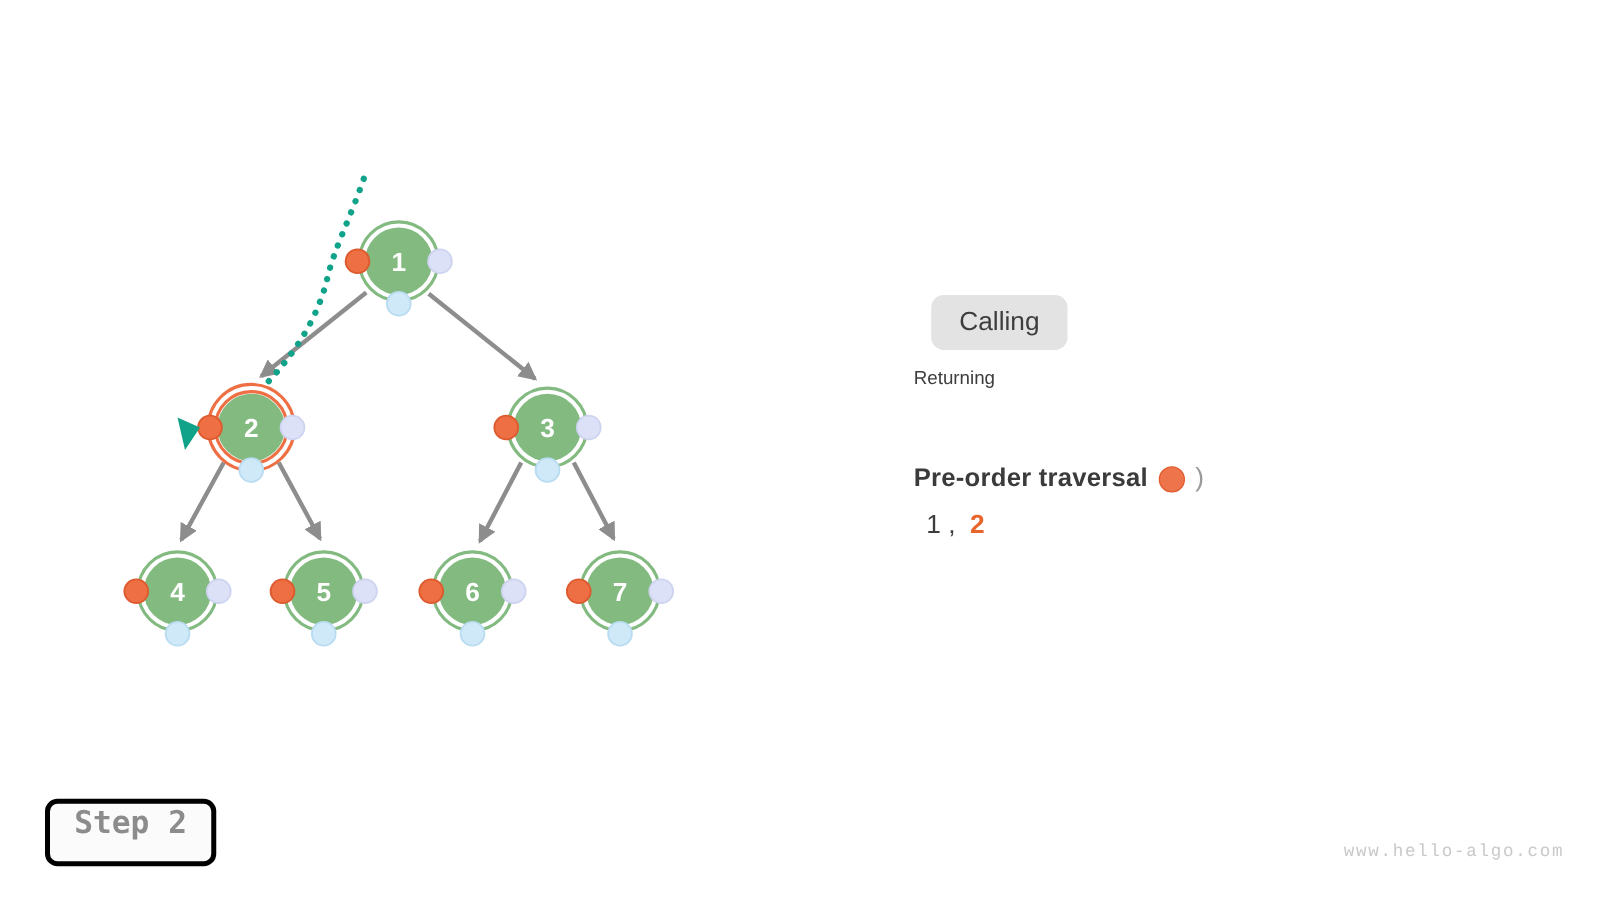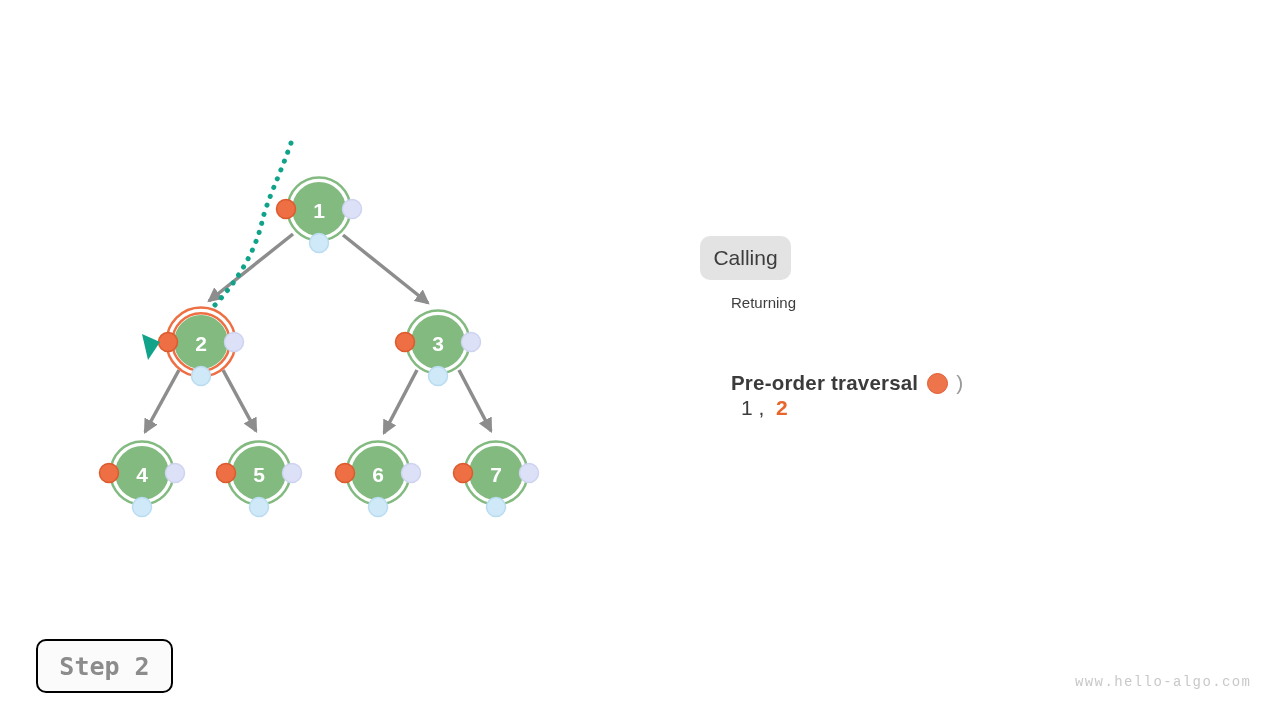--- a/index.html
+++ b/index.html
@@ -1,36 +1,36 @@
 <!DOCTYPE html>
 <html><head>
 <meta charset="utf-8">
 <style>
   html,body{margin:0;padding:0;background:#fff;}
   .stage{position:relative;width:1280px;height:720px;background:#ffffff;overflow:hidden;
          font-family:"Liberation Sans",sans-serif;}
   #tree{position:absolute;left:0;top:0;}
-  .legend-chip{position:absolute;left:700px;top:236px;width:91px;height:44px;
+  .legend-chip{position:absolute;left:745px;top:236px;width:109px;height:44px;
     background:#e3e3e3;border-radius:10px;display:flex;align-items:center;justify-content:center;
     font-size:21px;color:#3d3d3d;}
   .legend-returning{position:absolute;left:731px;top:294px;font-size:15px;color:#3d3d3d;}
   .trav-title{position:absolute;left:731px;top:366px;height:34px;display:flex;align-items:center;
     font-size:21px;white-space:pre;}
   .trav-title .bold{font-weight:bold;color:#3b3b3b;font-size:20.5px;letter-spacing:0.2px;}
   .trav-title .note{color:#9a9a9a;margin-left:15px;}
   .trav-title .close{color:#9a9a9a;margin-left:8px;}
   .access-dot{display:inline-block;width:21px;height:21px;border-radius:50%;
     background:#ee744b;border:1.5px solid #e05a2e;box-sizing:border-box;margin-left:9px;}
-  .sequence{position:absolute;left:741px;top:396px;font-size:21px;color:#3d3d3d;white-space:pre;}
+  .sequence{position:absolute;left:741px;top:408px;font-size:21px;color:#3d3d3d;white-space:pre;}
   .seq-num{color:#3d3d3d;}
   .seq-num.hl{color:#e8662c;font-weight:bold;}
   .seq-sep{color:#3d3d3d;}
   .step-box{position:absolute;left:36px;top:639px;width:137px;height:54px;box-sizing:border-box;
-    background:#fbfbfb;border:2px solid #000000;border-radius:10px;
-    display:flex;align-items:center;justify-content:center;
+    background:#fbfbfb;border:4px solid #000000;border-radius:10px;
+    display:flex;justify-content:center;
     font-family:"DejaVu Sans Mono","Liberation Mono",monospace;font-size:25px;font-weight:bold;color:#8c8c8c;}
   .watermark{position:absolute;left:1075px;top:674px;
     font-family:Liberation Mono, monospace;font-size:14px;letter-spacing:1.4px;color:#c9c9c9;}
 </style>
 </head>
 <body>
 
 <div class="stage">
 
   <svg id="tree" width="640" height="720" viewBox="0 0 640 720">

